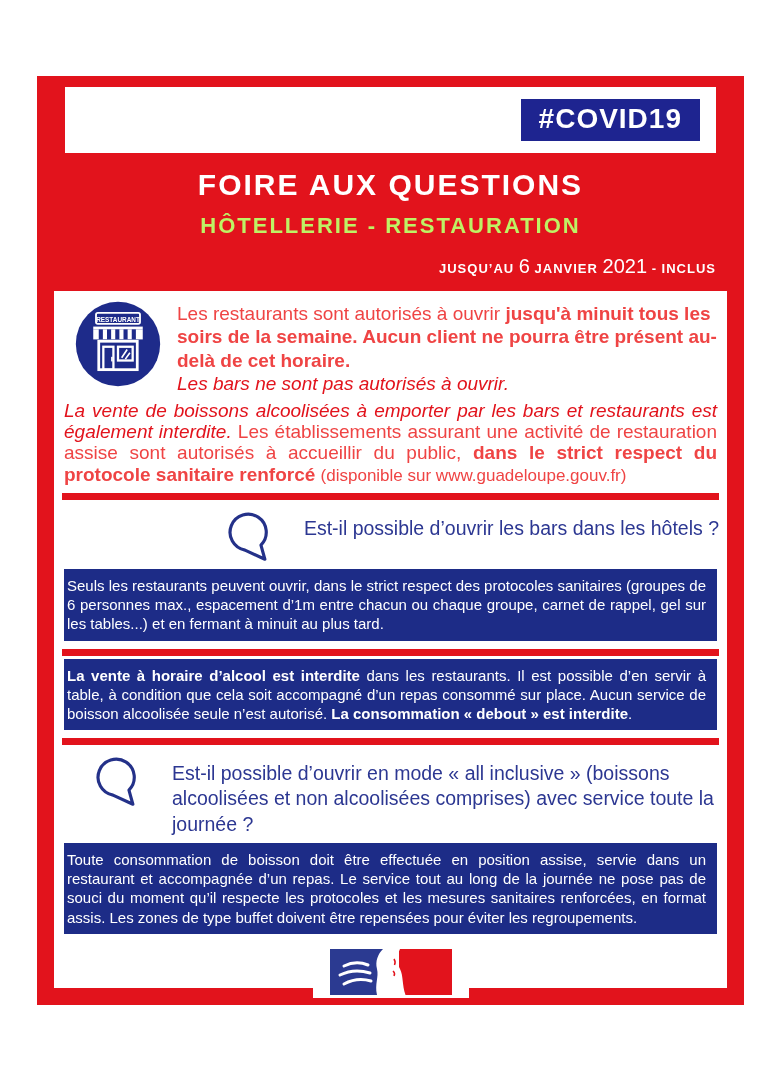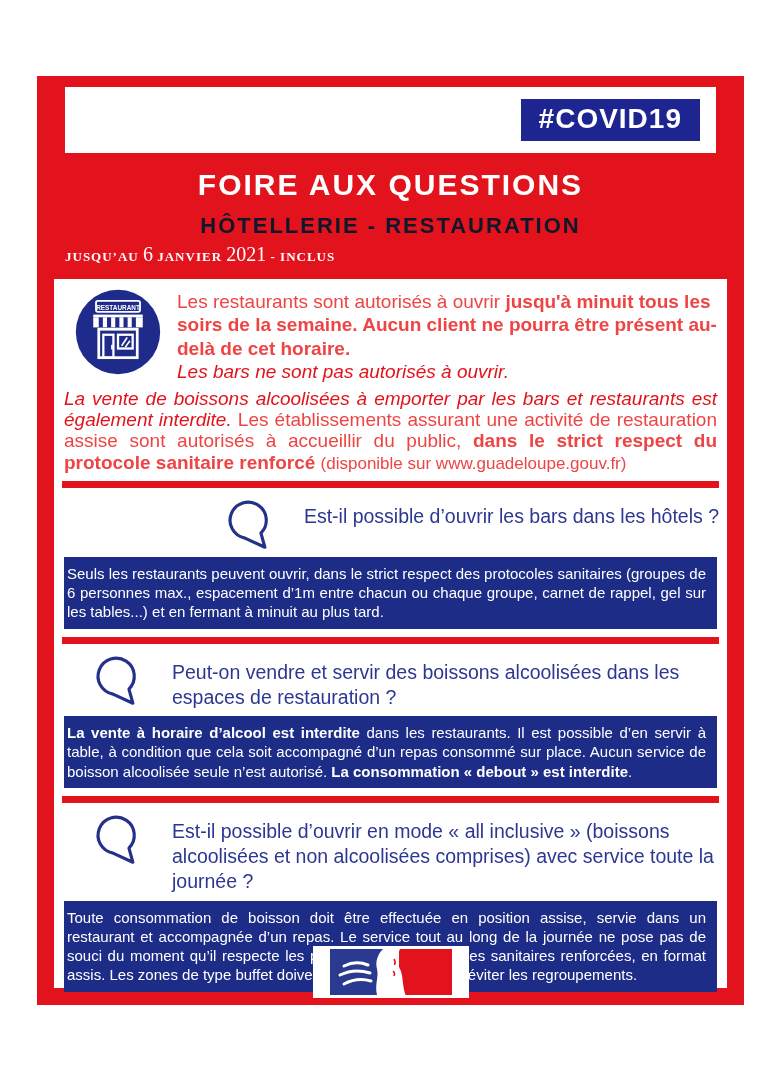--- a/index.html
+++ b/index.html
@@ -9,24 +9,24 @@
          background:#ffffff;border-left:17px solid #e2131c;border-right:17px solid #e2131c;
          border-bottom:17px solid #e2131c;}
   
   .header{background:#e2131c;padding:11px 11px 13px 11px;}
   .covid-strip{background:#ffffff;height:66px;display:flex;align-items:center;
                justify-content:flex-end;padding-right:16px;}
   .covid-badge{background:#1e2490;color:#ffffff;font-weight:bold;font-size:28px;
                letter-spacing:1px;padding:4px 18px 6px 18px;}
   .title{color:#ffffff;text-align:center;font-weight:bold;font-size:30px;letter-spacing:2px;
          margin-top:15px;line-height:1.1;}
-  .subtitle{color:#0f172a;text-align:center;font-weight:bold;font-size:22px;letter-spacing:2px;
+  .subtitle{color:#bef264;text-align:center;font-weight:bold;font-size:22px;letter-spacing:2px;
             margin-top:13px;line-height:1.1;}
-  .validity{color:#ffffff;text-align:left;font-weight:bold;font-size:13px;letter-spacing:1px;
-            margin-top:4px;line-height:1.2;font-family:Liberation Serif, serif;}
+  .validity{color:#ffffff;text-align:right;font-weight:bold;font-size:13px;letter-spacing:1px;
+            margin-top:16px;line-height:1.2;}
   .validity .big{font-size:20px;font-weight:normal;letter-spacing:0;}
   
   .content{padding:5px 8px 0 8px;}
   .intro-row{display:flex;gap:15px;padding:4px 0 0 12px;}
   .rest-icon{width:88px;height:88px;flex:none;}
   .intro-text{font-size:19px;line-height:1.22;color:#20338c;width:545px;padding-top:2px;}
   .b{font-weight:bold;}
   .t-red{color:#e2131c;font-style:italic;}
   .t-blue{color:#ef4444;}
   .intro-para{font-size:19px;line-height:1.12;color:#20338c;text-align:justify;margin:5px 2px 0 2px;}
@@ -103,26 +103,20 @@
       <div class="q-row">
         <svg class="q-icon" viewBox="0 0 56 58">
           <path d="M44 54 L22.6 44.2 A19.5 19.5 0 1 1 39.8 38.8 Z" fill="#ffffff" stroke="#243189" stroke-width="3.4" stroke-linejoin="round"></path>
         </svg>
         <div class="q-text">Est-il possible d’ouvrir les bars dans les hôtels ?</div>
       </div>
       <div class="answer">Seuls les restaurants peuvent ouvrir, dans le strict respect des protocoles sanitaires (groupes de 6 personnes max., espacement d’1m entre chacun ou chaque groupe, carnet de rappel, gel sur les tables...) et en fermant à minuit au plus tard.</div>
 
       <div class="divider"></div>
 
-      <div class="q-row">
-        <svg class="q-icon" viewBox="0 0 56 58">
-          <path d="M44 54 L22.6 44.2 A19.5 19.5 0 1 1 39.8 38.8 Z" fill="#ffffff" stroke="#243189" stroke-width="3.4" stroke-linejoin="round"></path>
-        </svg>
-        <div class="q-text">Peut-on vendre et servir des boissons alcoolisées dans les espaces de restauration ?</div>
-      </div>
       <div class="answer">
         <b>La vente à horaire d’alcool est interdite</b><span> dans les restaurants. Il est possible d’en servir à table, à condition que cela soit accompagné d’un repas consommé sur place. Aucun service de boisson alcoolisée seule n’est autorisé. </span><b>La consommation « debout » est interdite</b><span>.</span>
       </div>
 
       <div class="divider"></div>
 
       <div class="q-row">
         <svg class="q-icon" viewBox="0 0 56 58">
           <path d="M44 54 L22.6 44.2 A19.5 19.5 0 1 1 39.8 38.8 Z" fill="#ffffff" stroke="#243189" stroke-width="3.4" stroke-linejoin="round"></path>
         </svg>

